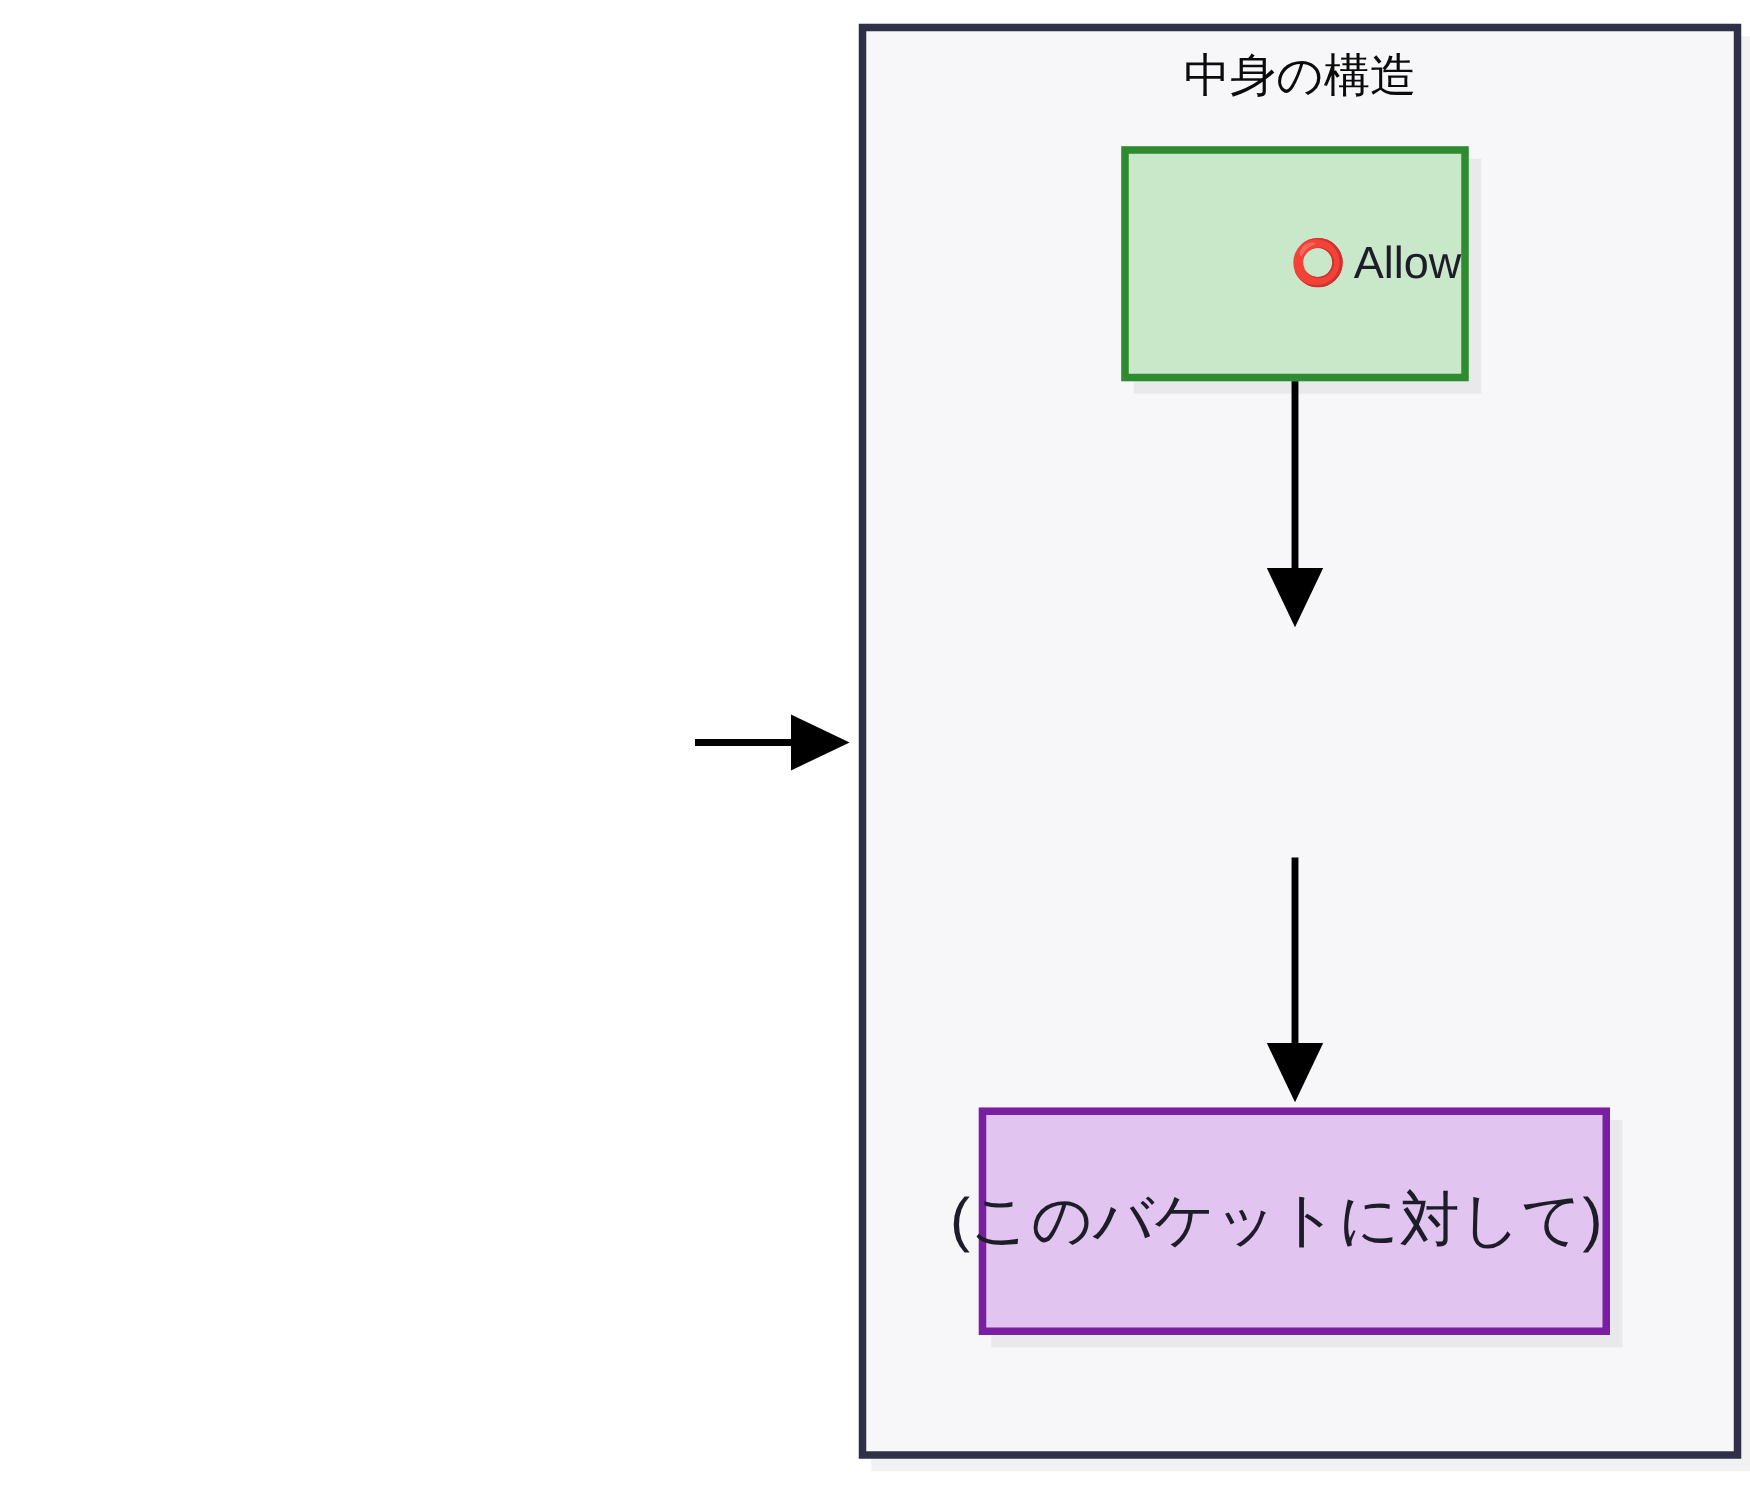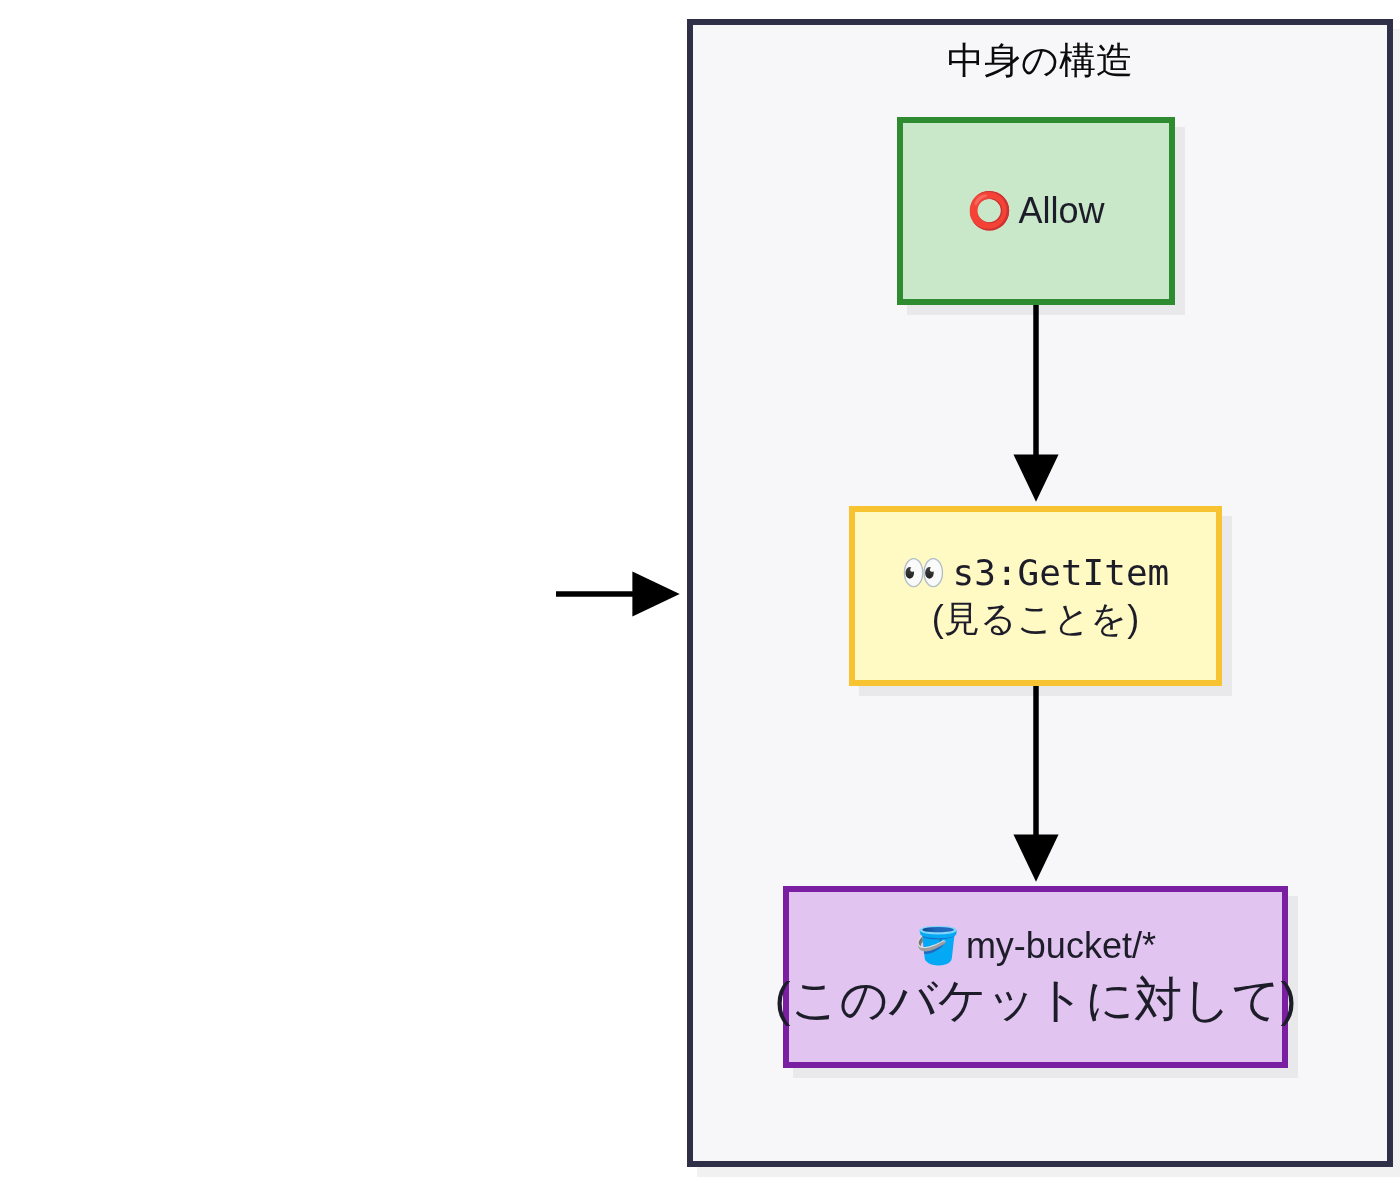--- a/index.html
+++ b/index.html
@@ -45,21 +45,21 @@
     line-height: 1.2;
     white-space: nowrap;
   }
 
   
   .node {
     position: absolute;
     box-sizing: border-box;
     display: flex;
     flex-direction: column;
-    align-items: center;
+    align-items: flex-end;
     justify-content: center;
     text-align: center;
     box-shadow: 10px 10px 0 0 rgba(0,0,0,0.055);
   }
   .node .line1,
   .node .line2 {
     display: block;
     white-space: nowrap;
     line-height: 1.28;
   }
@@ -139,27 +139,22 @@
 
   <div class="subgraph">
     <div class="subgraph-title">中身の構造</div>
   </div>
 
 
   <div class="node" id="node-allow">
     <span class="line1"><span class="emoji">⭕</span><span>Allow</span></span>
   </div>
 
-  <div class="node" id="node-action">
-    <span class="line1"><span class="emoji">👀</span><span>s3:GetItem</span></span>
-    <span class="line2">(見ることを)</span>
-  </div>
 
   <div class="node" id="node-resource">
-    <span class="line1"><span class="emoji">🪣</span><span>my-bucket/*</span></span>
     <span class="line2">(このバケットに対して)</span>
   </div>
 
   <svg id="arrows" viewBox="0 0 1400 1193">
     <defs>
       <marker id="arrowhead" markerWidth="9" markerHeight="9" refX="7.2" refY="4.5" orient="auto" markerUnits="strokeWidth">
         <path d="M0,0.4 L8.6,4.5 L0,8.6 z" fill="#000000"></path>
       </marker>
     </defs>
 

